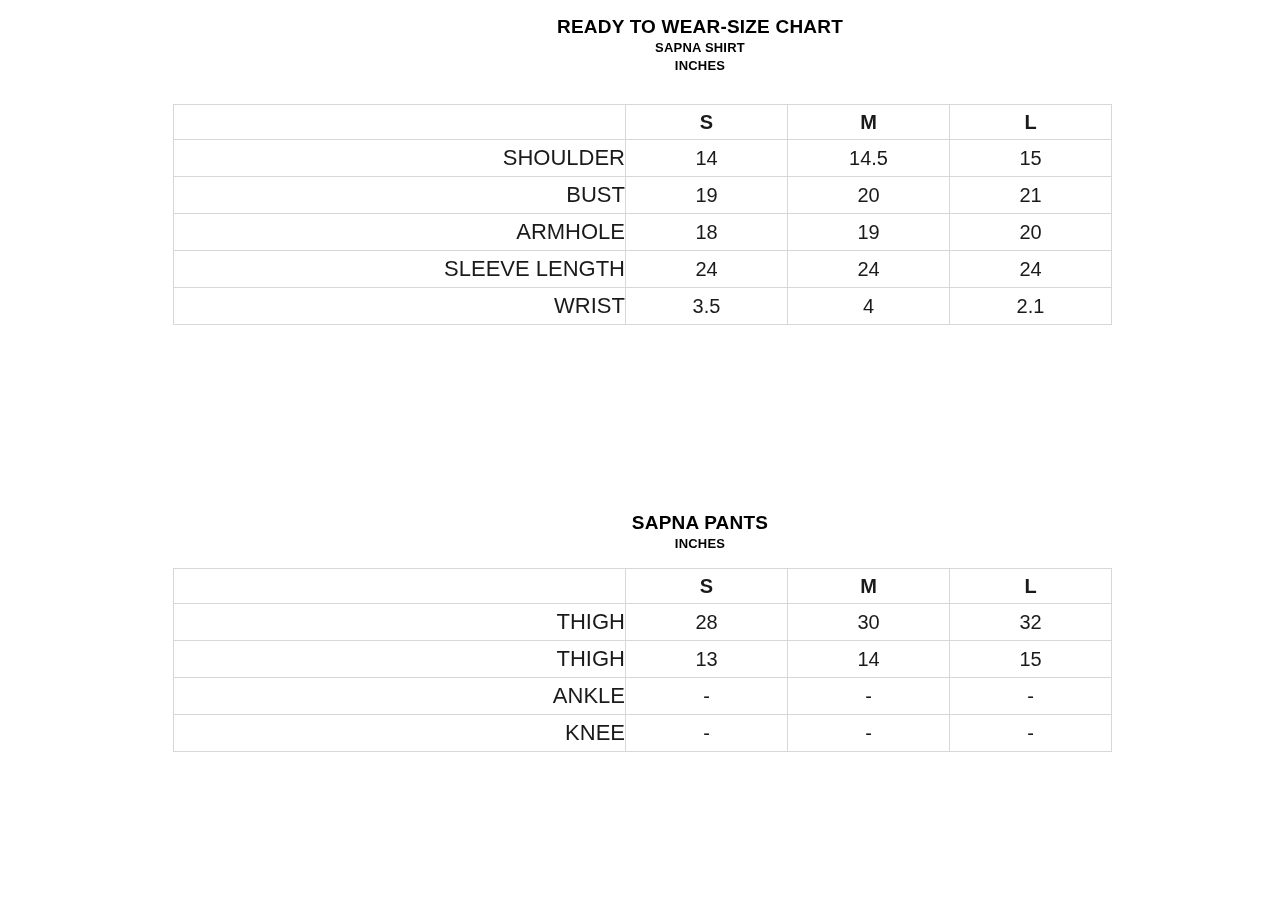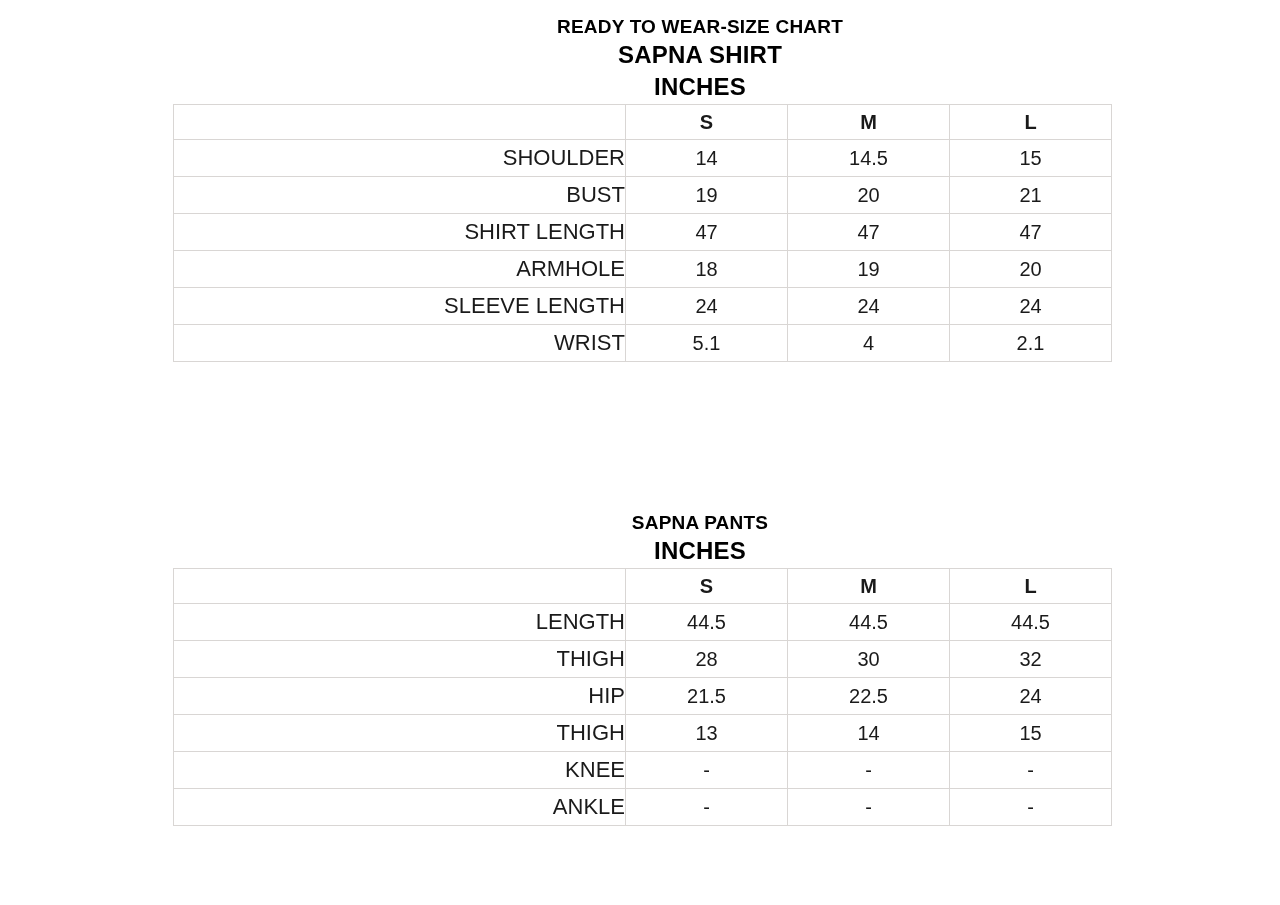--- a/index.html
+++ b/index.html
@@ -27,21 +27,21 @@
   .heading-block {
     text-align: center;
     font-weight: bold;
     line-height: 1.33;
   }
   .heading-main {
     font-size: 19px;
     letter-spacing: 0.2px;
   }
   .heading-sub {
-    font-size: 24px;
+    font-size: 13px;
     letter-spacing: 0.2px;
   }
 
   #shirt-heading {
     position: absolute;
     left: 390px;
     top: 14px;
     width: 940px;
     text-align: left;
   }
@@ -134,40 +134,34 @@
         <td class="value-cell">14.5</td>
         <td class="value-cell">15</td>
       </tr>
       <tr>
         <td class="label-cell">BUST</td>
         <td class="value-cell">19</td>
         <td class="value-cell">20</td>
         <td class="value-cell">21</td>
       </tr>
       <tr>
-        <td class="label-cell">SHIRT LENGTH</td>
-        <td class="value-cell">47</td>
-        <td class="value-cell">47</td>
-        <td class="value-cell">47</td>
-      </tr>
-      <tr>
         <td class="label-cell">ARMHOLE</td>
         <td class="value-cell">18</td>
         <td class="value-cell">19</td>
         <td class="value-cell">20</td>
       </tr>
       <tr>
         <td class="label-cell">SLEEVE LENGTH</td>
         <td class="value-cell">24</td>
         <td class="value-cell">24</td>
         <td class="value-cell">24</td>
       </tr>
       <tr>
         <td class="label-cell">WRIST</td>
-        <td class="value-cell">5.1</td>
+        <td class="value-cell">3.5</td>
         <td class="value-cell">4</td>
         <td class="value-cell">2.1</td>
       </tr>
     </tbody>
   </table>
 
   <div class="heading-block" id="pants-heading">
     <span class="heading-main">SAPNA PANTS</span>
     <span class="heading-sub">INCHES</span>
   </div>
@@ -180,51 +174,39 @@
         <col class="col-size">
     </colgroup>
     <tbody>
       <tr class="header-row">
         <td class="label-cell"></td>
         <td>S</td>
         <td>M</td>
         <td>L</td>
       </tr>
       <tr>
-        <td class="label-cell">LENGTH</td>
-        <td class="value-cell">44.5</td>
-        <td class="value-cell">44.5</td>
-        <td class="value-cell">44.5</td>
-      </tr>
-      <tr>
         <td class="label-cell">THIGH</td>
         <td class="value-cell">28</td>
         <td class="value-cell">30</td>
         <td class="value-cell">32</td>
       </tr>
       <tr>
-        <td class="label-cell">HIP</td>
-        <td class="value-cell">21.5</td>
-        <td class="value-cell">22.5</td>
-        <td class="value-cell">24</td>
-      </tr>
-      <tr>
         <td class="label-cell">THIGH</td>
         <td class="value-cell">13</td>
         <td class="value-cell">14</td>
         <td class="value-cell">15</td>
       </tr>
       <tr>
+        <td class="label-cell">ANKLE</td>
+        <td class="value-cell">-</td>
+        <td class="value-cell">-</td>
+        <td class="value-cell">-</td>
+      </tr>
+      <tr>
         <td class="label-cell">KNEE</td>
-        <td class="value-cell">-</td>
-        <td class="value-cell">-</td>
-        <td class="value-cell">-</td>
-      </tr>
-      <tr>
-        <td class="label-cell">ANKLE</td>
         <td class="value-cell">-</td>
         <td class="value-cell">-</td>
         <td class="value-cell">-</td>
       </tr>
     </tbody>
   </table>
 
 </div>
 
 </body></html>

